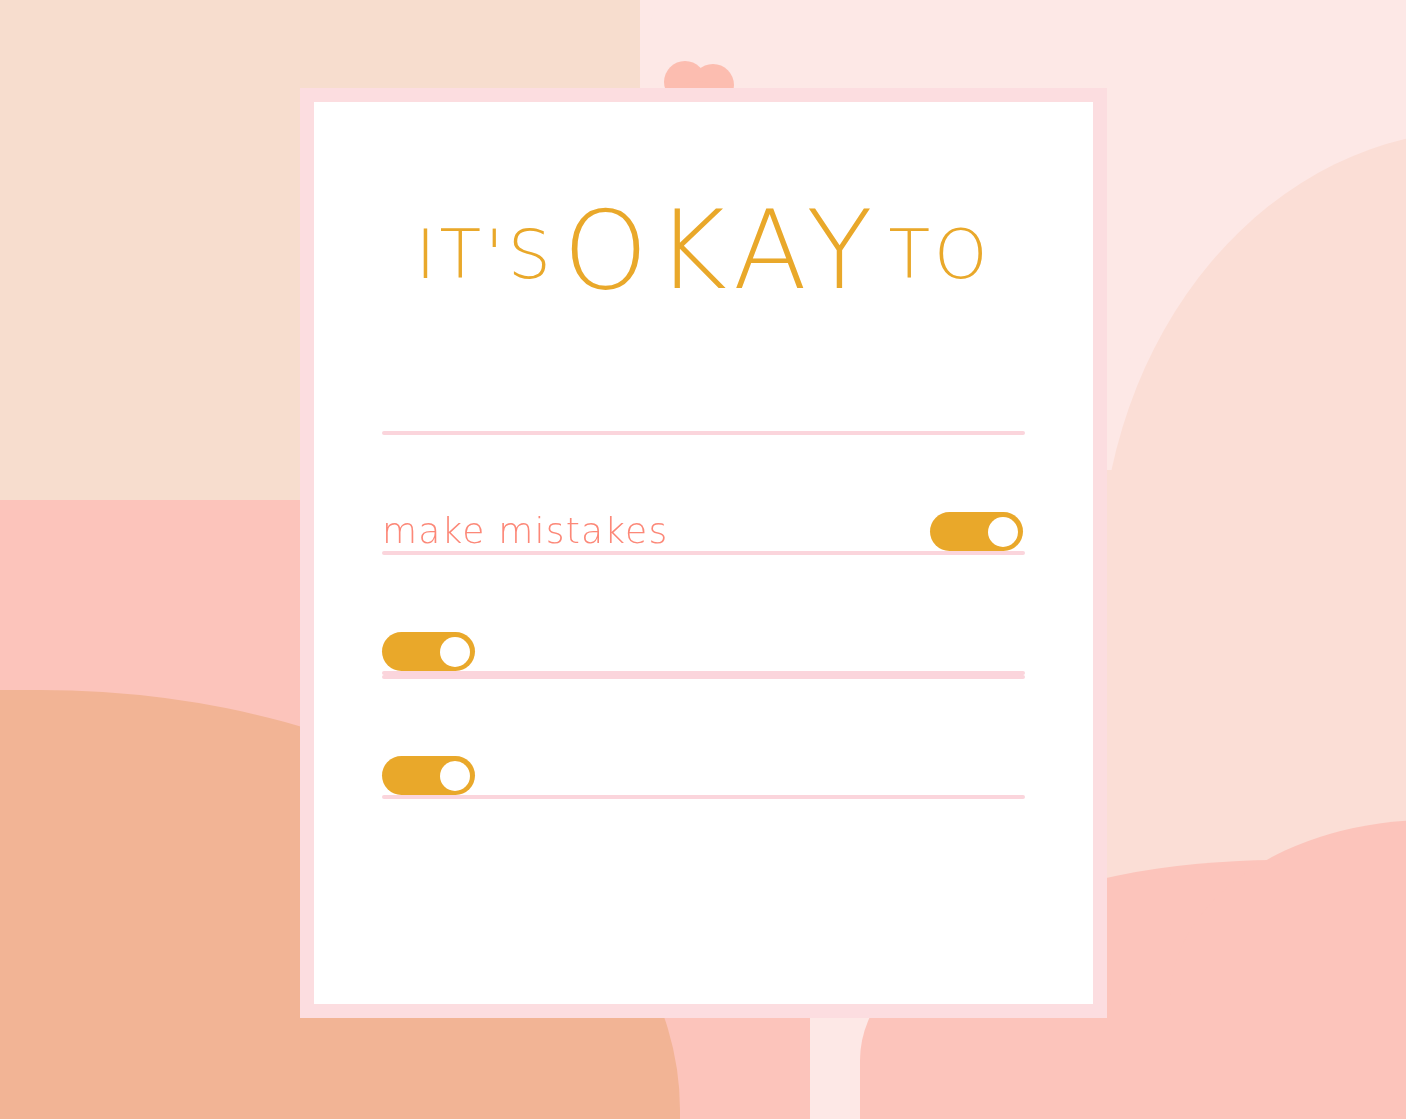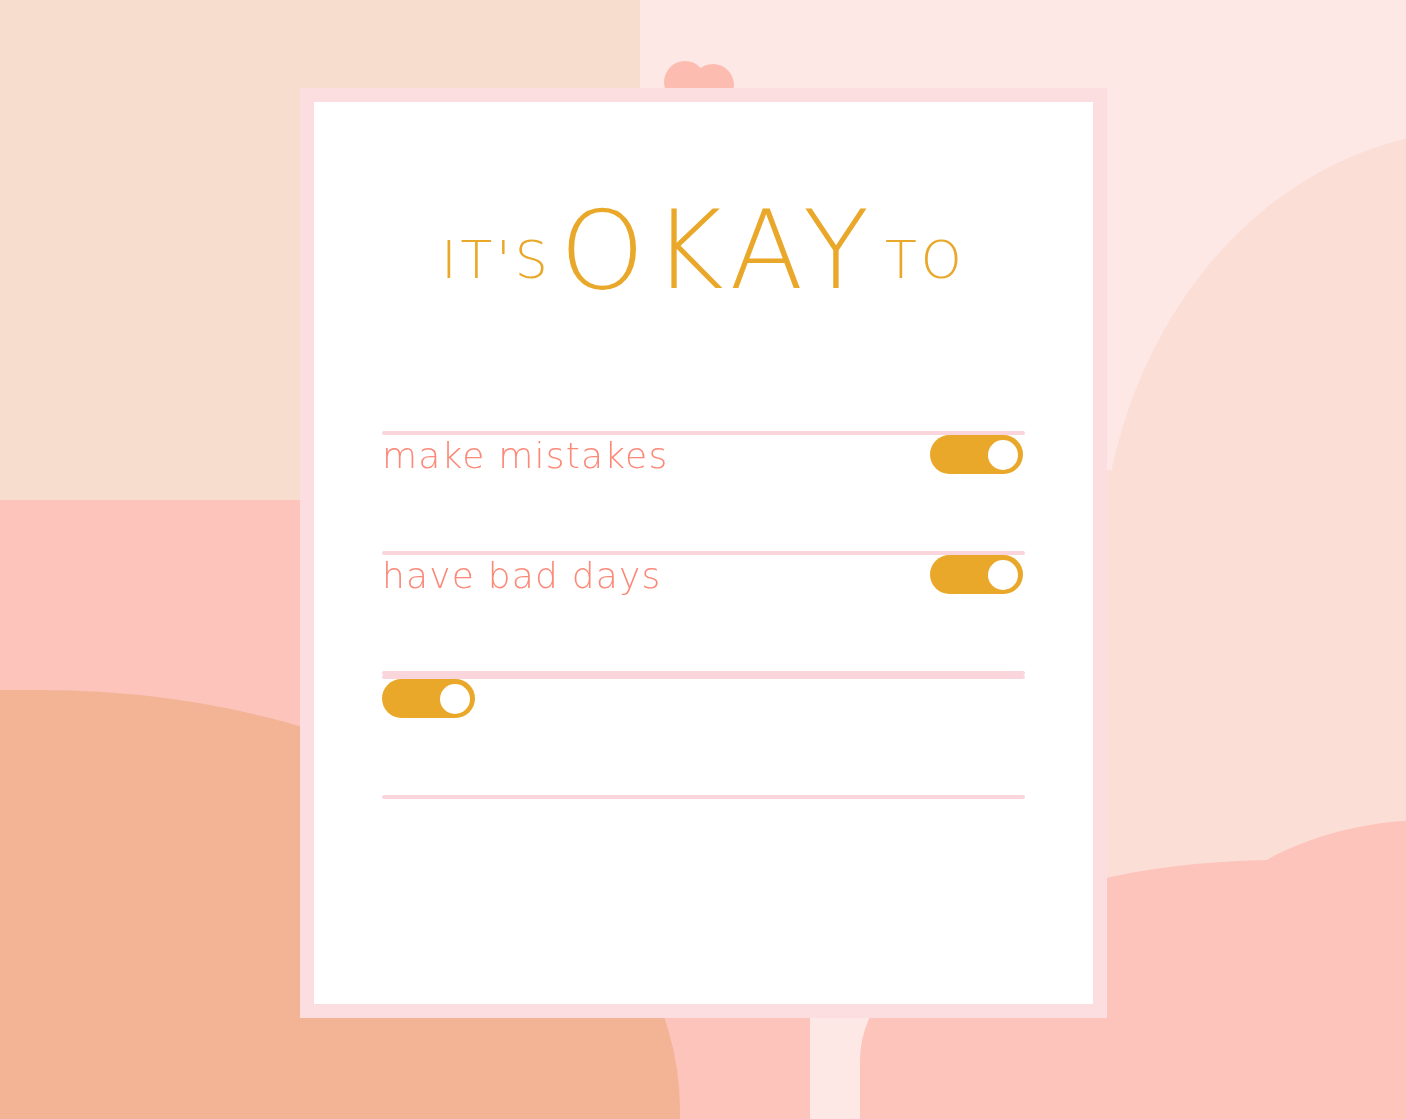--- a/index.html
+++ b/index.html
@@ -143,21 +143,21 @@
     left: 0;
     right: 0;
     top: 95px;
     text-align: center;
     white-space: nowrap;
     color: #E9A82A;
     line-height: 1;
   }
   #title .small {
     font-family: "DejaVu Sans", sans-serif;
-    font-size: 52px;
+    font-size: 68px;
     font-weight: 300;
     letter-spacing: 4px;
     vertical-align: 10px;
   }
   #title .big {
     font-family: "DejaVu Sans", sans-serif;
     font-size: 108px;
     font-weight: 300;
     letter-spacing: 8px;
     margin: 0 8px;
@@ -171,21 +171,21 @@
     top: 329px;
   }
   .sep {
     height: 4px;
     background: #FBD5DC;
     border-radius: 2px;
   }
   .row {
     height: 116px;
     display: flex;
-    align-items: flex-start;
+    align-items: flex-end;
     justify-content: space-between;
   }
   .row-label {
     font-family: "DejaVu Sans", sans-serif;
     font-size: 36px;
     font-weight: 300;
     color: #FC8878;
     letter-spacing: 1.2px;
     white-space: nowrap;
   }
@@ -253,21 +253,20 @@
         <div class="row">
           <span class="row-label">make mistakes</span>
           <span class="toggle">
             <span class="knob"></span>
           </span>
         </div>
 
         <div class="sep"></div>
 
         <div class="row">
-          <span class="row-label">have bad days</span>
           <span class="toggle">
             <span class="knob"></span>
           </span>
         </div>
 
         <div class="sep"></div>
 
 
         <div class="sep"></div>
 

